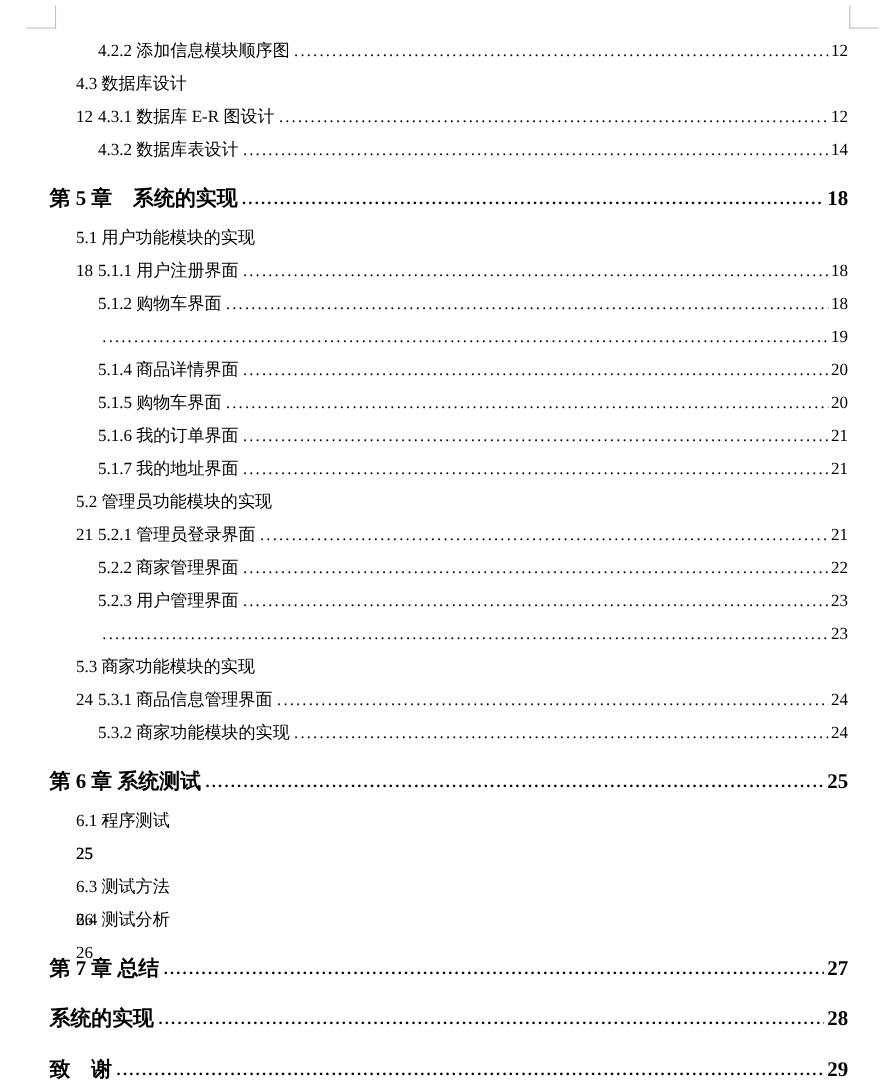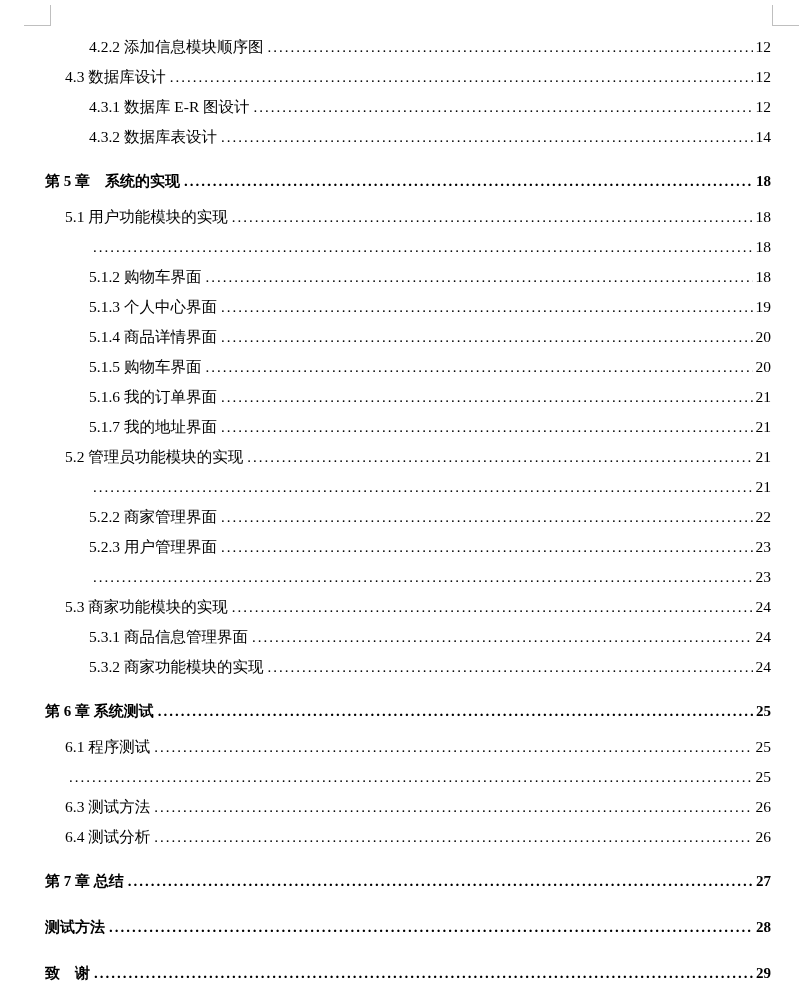--- a/index.html
+++ b/index.html
@@ -43,26 +43,27 @@
     display: flex;
     align-items: baseline;
     height: 30px;
     line-height: 30px;
     font-size: 15.5px;
     white-space: nowrap;
   }
   .toc-row.level1 {
     height: 34px;
     line-height: 34px;
-    font-size: 15px;
+    font-size: 19px;
     font-weight: bold;
     margin-top: 12px;
     margin-bottom: 4px;
-  }
-  .toc-row.level2 { padding-left: 20px; }
+    align-items: flex-end;
+  }
+  .toc-row.level2 { padding-left: 20px; flex-direction: column; }
   .toc-row.level3 { padding-left: 44px; }
   .toc-title { flex: 0 0 auto; }
   .dot-leader {
     flex: 1 1 auto;
     overflow: hidden;
     margin: 0 3px 0 4px;
     font-size: 15px;
     font-weight: inherit;
   }
   .dot-leader::after {
@@ -103,30 +104,30 @@
       <span class="toc-title">第 5 章　系统的实现</span>
       <span class="dot-leader"></span>
       <span class="toc-page-num">18</span>
     </div>
       <div class="toc-row level2">
       <span class="toc-title">5.1 用户功能模块的实现</span>
       <span class="dot-leader"></span>
       <span class="toc-page-num">18</span>
     </div>
       <div class="toc-row level3">
+      <span class="toc-title">5.1.1 用户注册界面</span>
       <span class="dot-leader"></span>
       <span class="toc-page-num">18</span>
     </div>
       <div class="toc-row level3">
       <span class="toc-title">5.1.2 购物车界面</span>
       <span class="dot-leader"></span>
       <span class="toc-page-num">18</span>
     </div>
       <div class="toc-row level3">
-      <span class="toc-title">5.1.3 个人中心界面</span>
       <span class="dot-leader"></span>
       <span class="toc-page-num">19</span>
     </div>
       <div class="toc-row level3">
       <span class="toc-title">5.1.4 商品详情界面</span>
       <span class="dot-leader"></span>
       <span class="toc-page-num">20</span>
     </div>
       <div class="toc-row level3">
       <span class="toc-title">5.1.5 购物车界面</span>
@@ -142,20 +143,21 @@
       <span class="toc-title">5.1.7 我的地址界面</span>
       <span class="dot-leader"></span>
       <span class="toc-page-num">21</span>
     </div>
       <div class="toc-row level2">
       <span class="toc-title">5.2 管理员功能模块的实现</span>
       <span class="dot-leader"></span>
       <span class="toc-page-num">21</span>
     </div>
       <div class="toc-row level3">
+      <span class="toc-title">5.2.1 管理员登录界面</span>
       <span class="dot-leader"></span>
       <span class="toc-page-num">21</span>
     </div>
       <div class="toc-row level3">
       <span class="toc-title">5.2.2 商家管理界面</span>
       <span class="dot-leader"></span>
       <span class="toc-page-num">22</span>
     </div>
       <div class="toc-row level3">
       <span class="toc-title">5.2.3 用户管理界面</span>
@@ -204,21 +206,21 @@
       <span class="toc-title">6.4 测试分析</span>
       <span class="dot-leader"></span>
       <span class="toc-page-num">26</span>
     </div>
       <div class="toc-row level1">
       <span class="toc-title">第 7 章 总结</span>
       <span class="dot-leader"></span>
       <span class="toc-page-num">27</span>
     </div>
       <div class="toc-row level1">
-      <span class="toc-title">测试方法</span>
+      <span class="toc-title">系统的实现</span>
       <span class="dot-leader"></span>
       <span class="toc-page-num">28</span>
     </div>
       <div class="toc-row level1">
       <span class="toc-title">致　谢</span>
       <span class="dot-leader"></span>
       <span class="toc-page-num">29</span>
     </div>
     </div>
 

